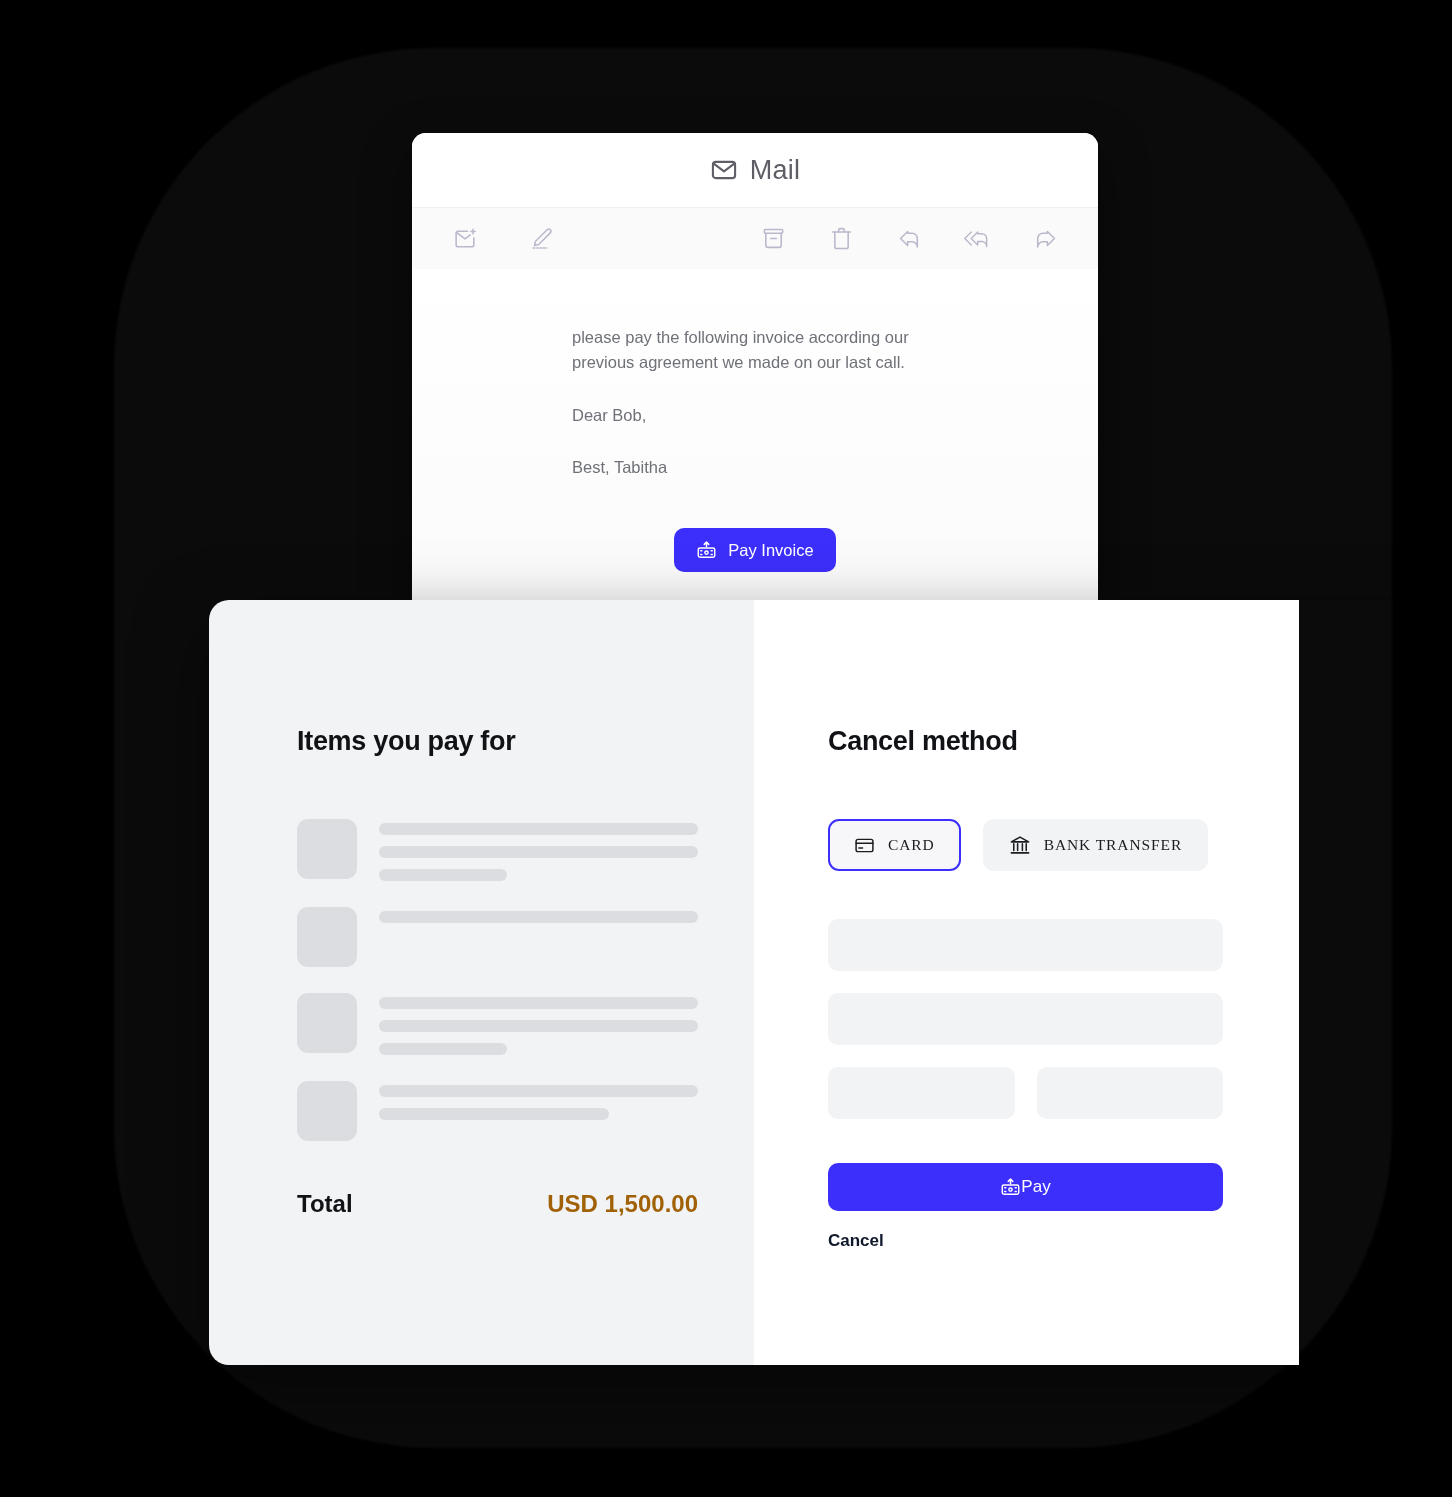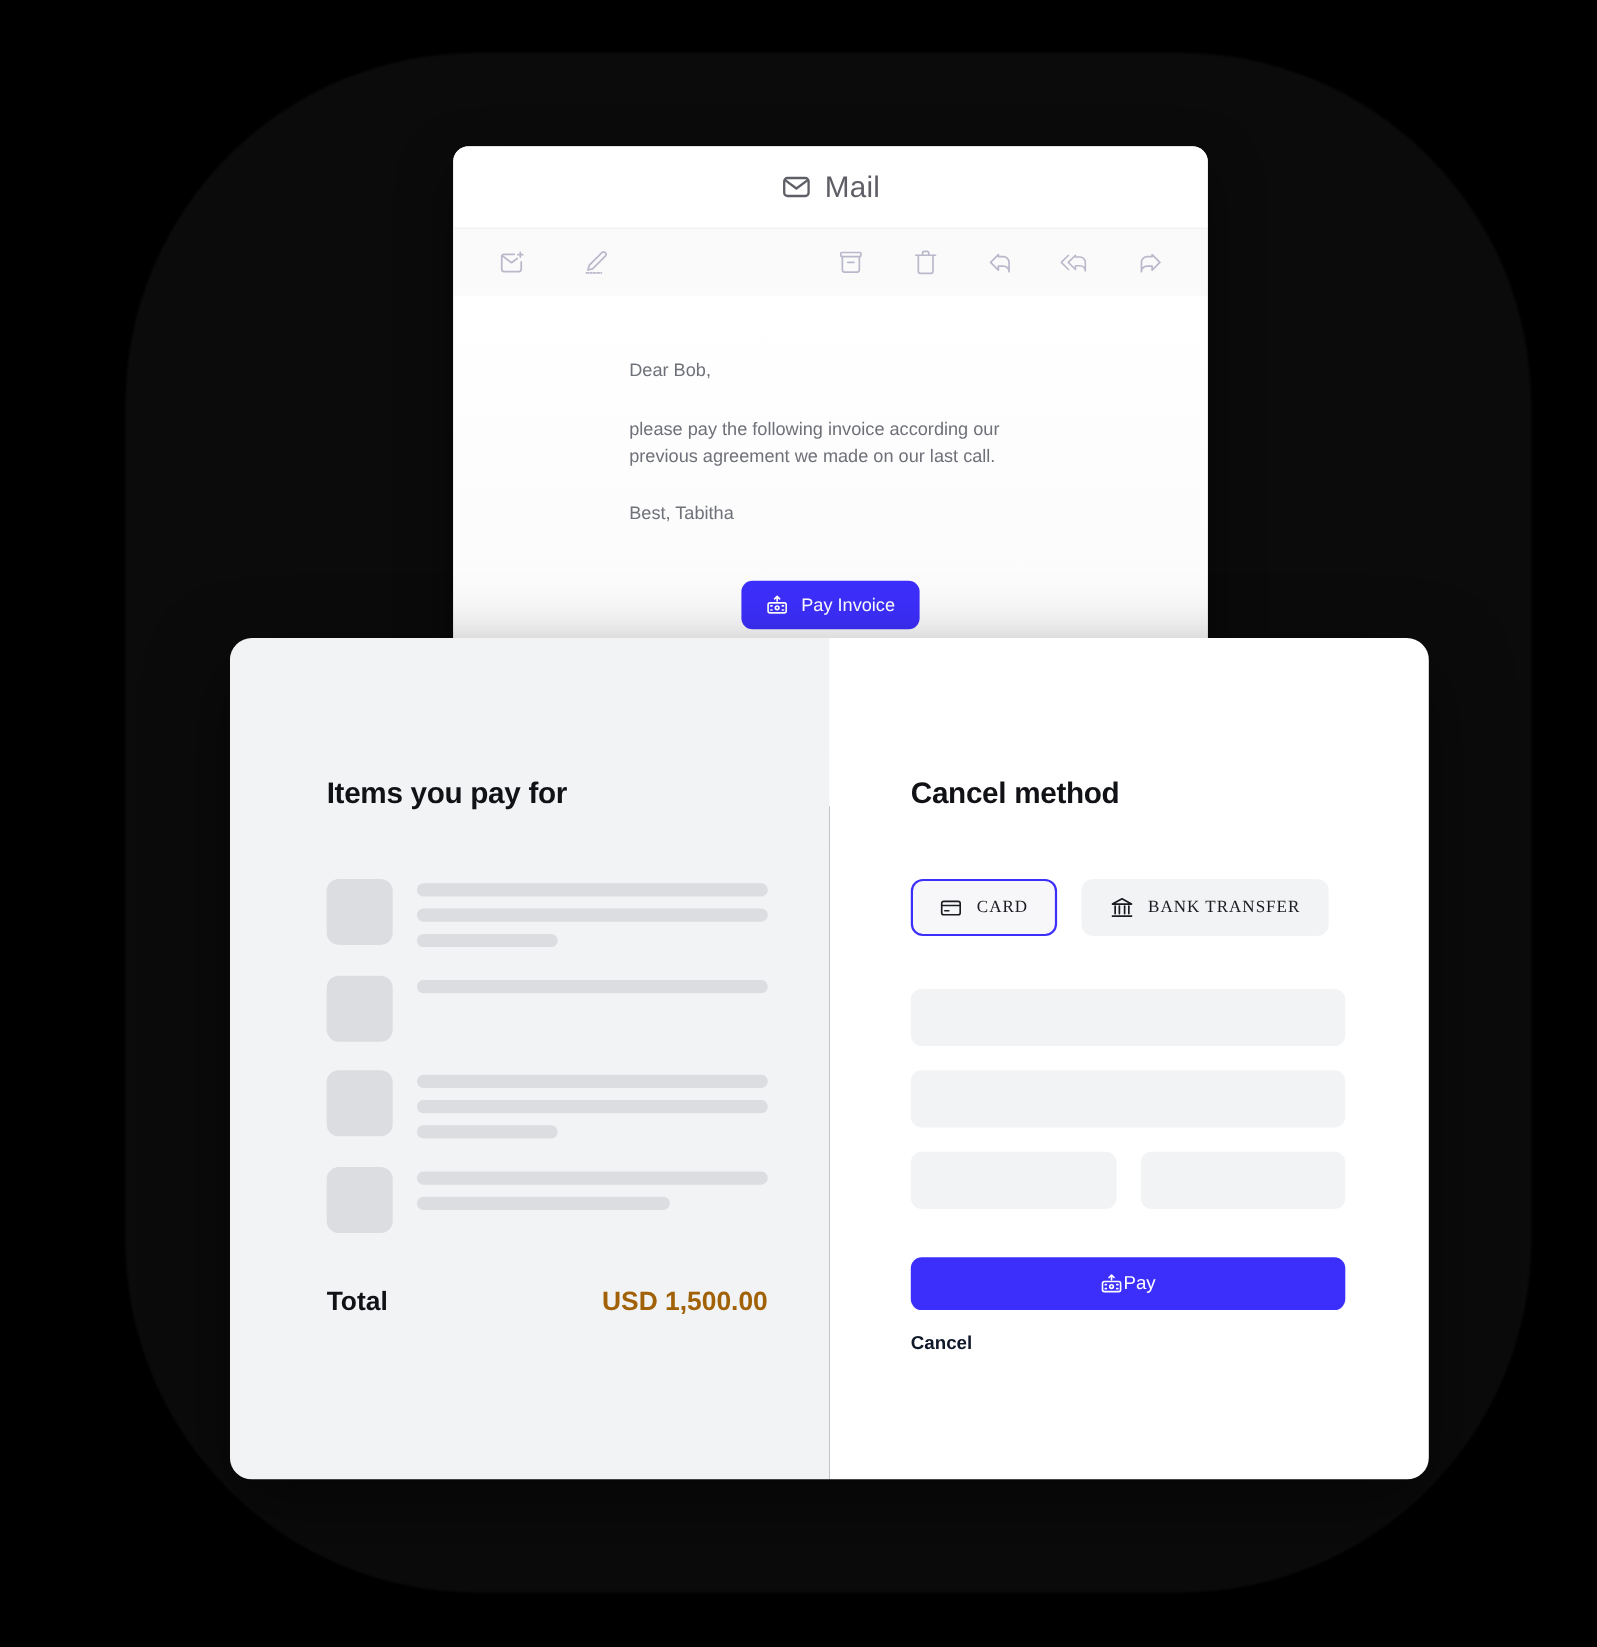--- a/index.html
+++ b/index.html
@@ -111,22 +111,22 @@
     gap: 11px;
     font-size: 16.5px;
     font-family: "Liberation Sans", sans-serif;
     cursor: pointer;
   }
 
   
   .checkout {
     position: absolute;
     left: 181px;
-    top: 580px;
-    width: 1090px;
+    top: 600px;
+    width: 1243px;
     height: 765px;
     border-radius: 20px;
     overflow: hidden;
     display: flex;
     box-shadow: 0 26px 70px rgba(0,0,0,0.5);
   }
 
   .checkout-left {
     width: 545px;
     background: #f2f3f5;
@@ -303,22 +303,22 @@
         <div class="tb-btn">
           <svg width="25" height="25" viewBox="0 0 24 24" fill="none" stroke="#b9b9cb" stroke-width="1.5" stroke-linecap="round" stroke-linejoin="round">
             <path d="M13.8 5.3 20.6 12l-6.8 6.7v-3.5H9.5a5 5 0 0 0-5 5V12a5 5 0 0 1 5-5h4.3z"></path>
           </svg>
         </div>
       </div>
     </div>
 
     <div class="mail-body">
       <div class="mail-text">
+        <p>please pay the following invoice according our previous agreement we made on our last call.</p>
         <p>Dear Bob,</p>
-        <p>please pay the following invoice according our previous agreement we made on our last call.</p>
         <p>Best, Tabitha</p>
       </div>
       <div class="pay-invoice-wrap">
         <button class="pay-invoice-btn">
           <span style="display:flex;">
             <svg width="21" height="21" viewBox="0 0 24 24" fill="none" stroke="#ffffff" stroke-width="1.7" stroke-linecap="round" stroke-linejoin="round">
               <rect x="2.6" y="9.2" width="18.8" height="10.4" rx="2"></rect>
               <circle cx="12" cy="14.4" r="1.9"></circle>
               <path d="M5.4 12.4h1.3M17.3 12.4h1.3M5.4 16.6h1.3M17.3 16.6h1.3"></path>
               <path d="M12 7.4V2.6M9.4 5l2.6-2.6L14.6 5"></path>

